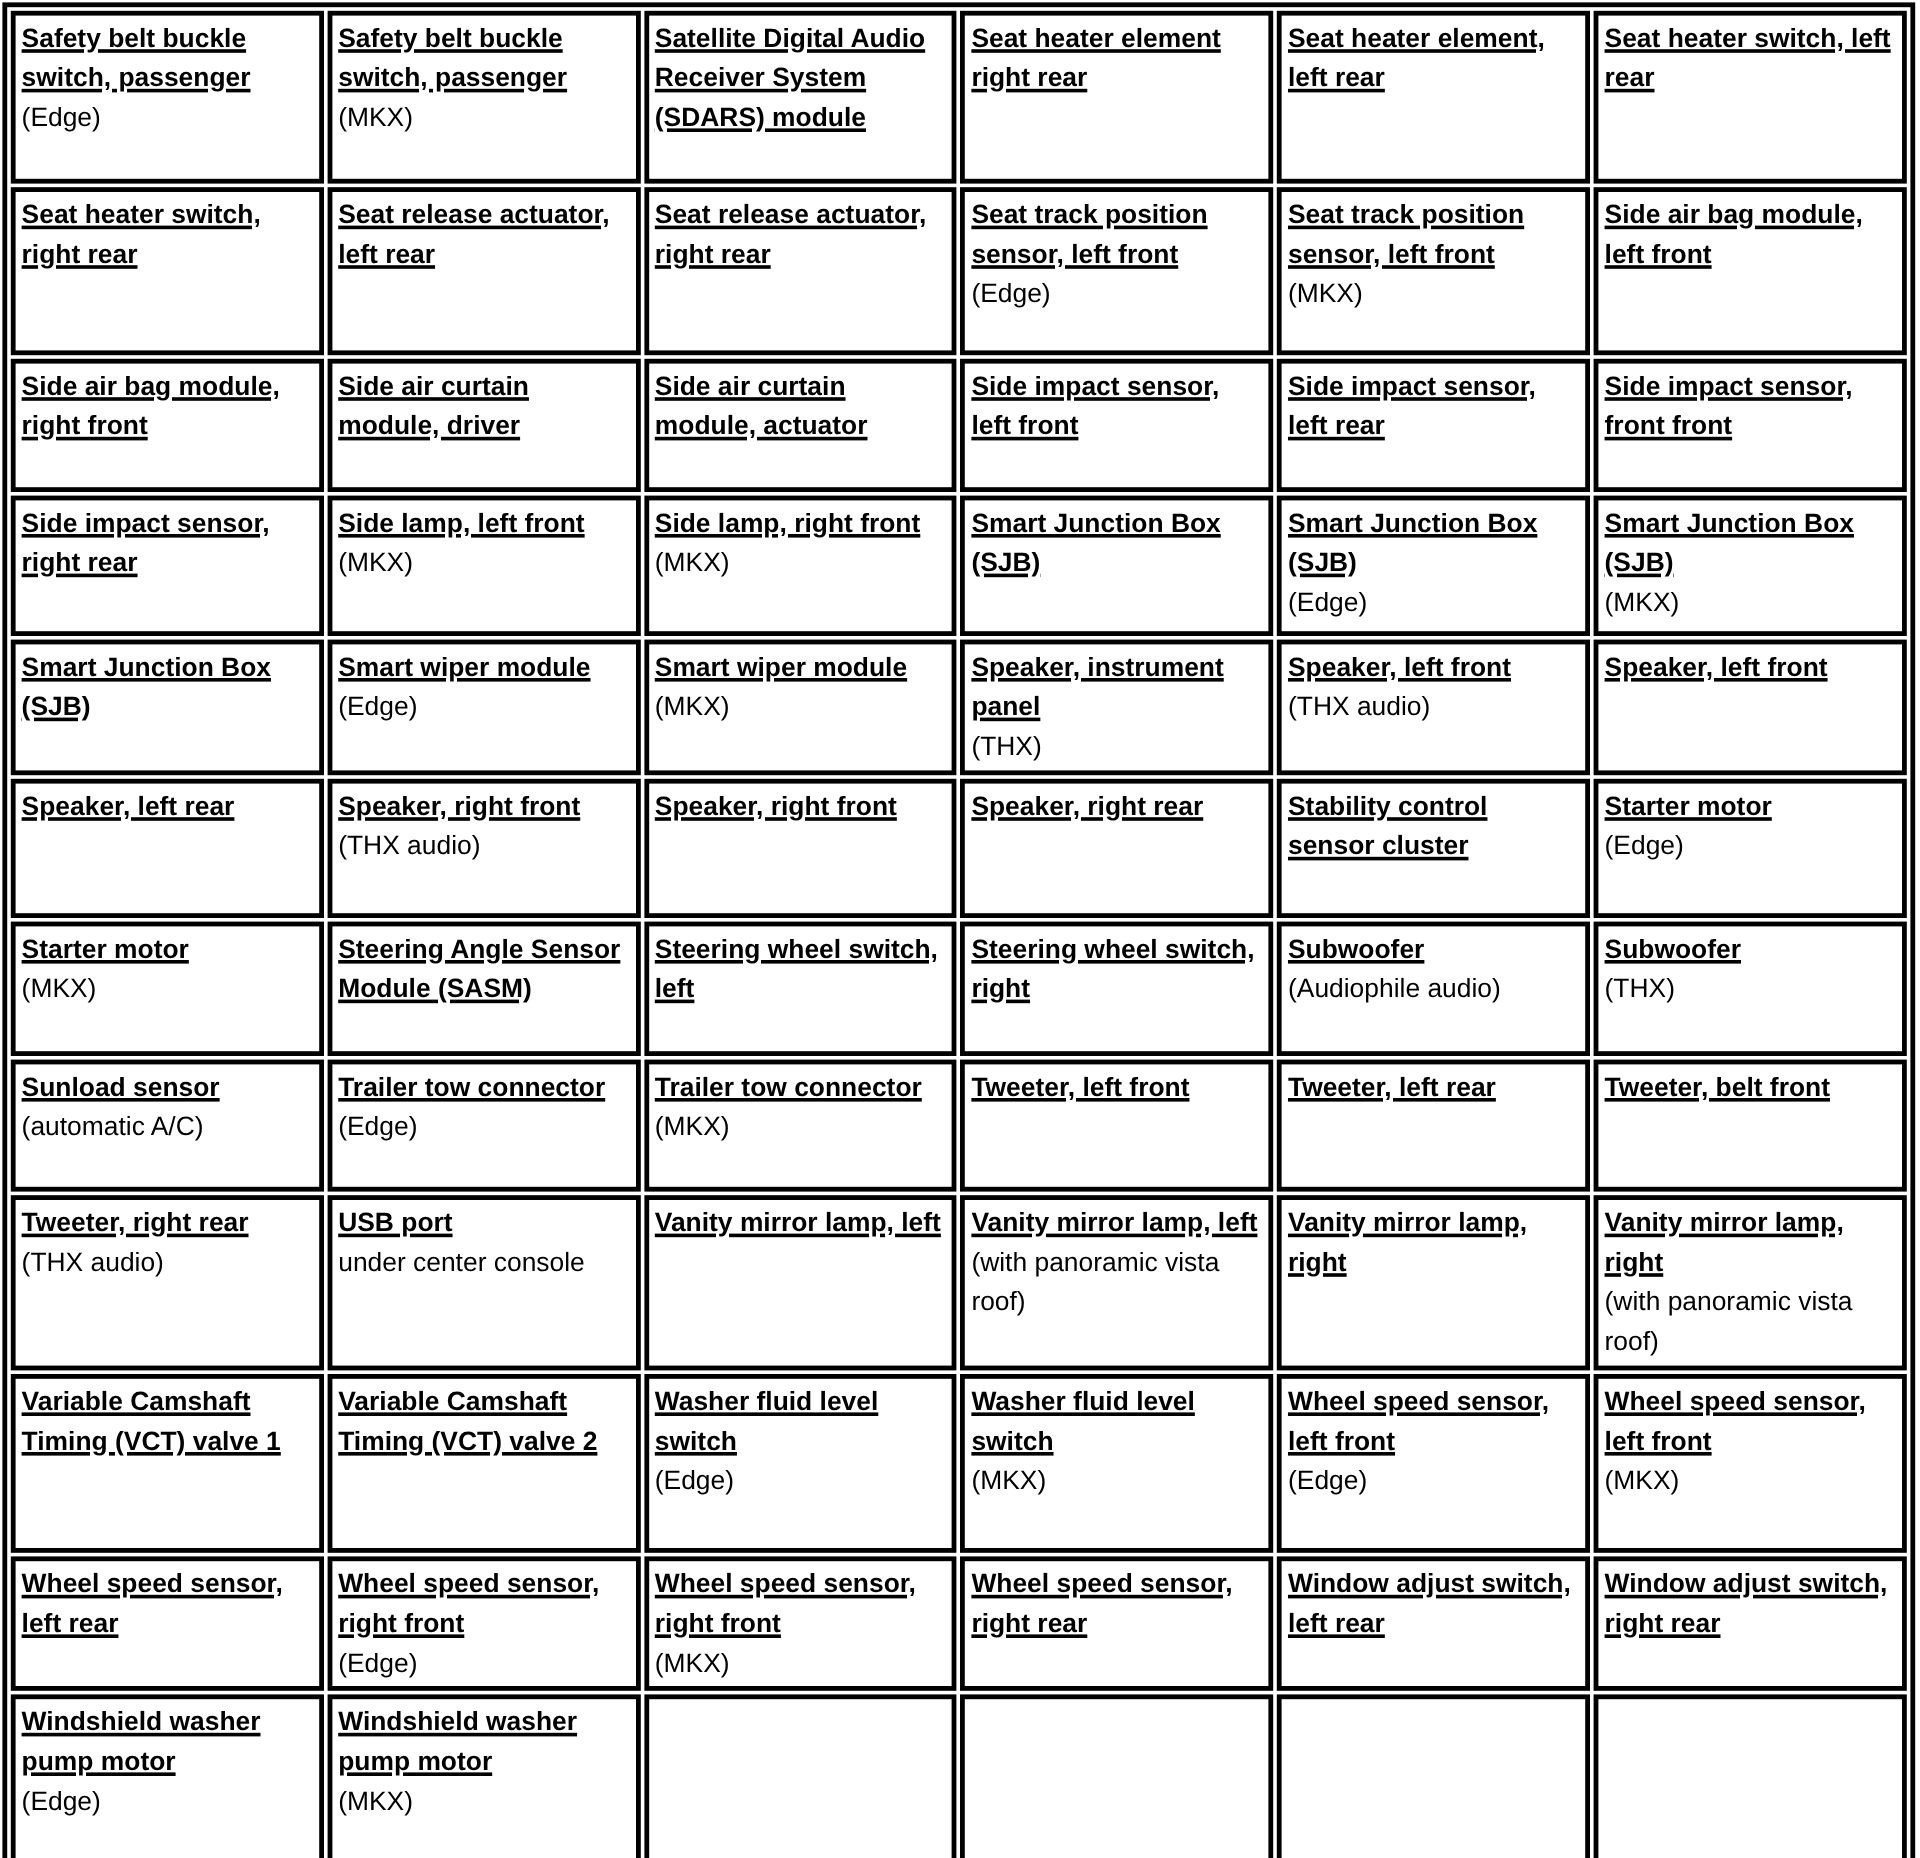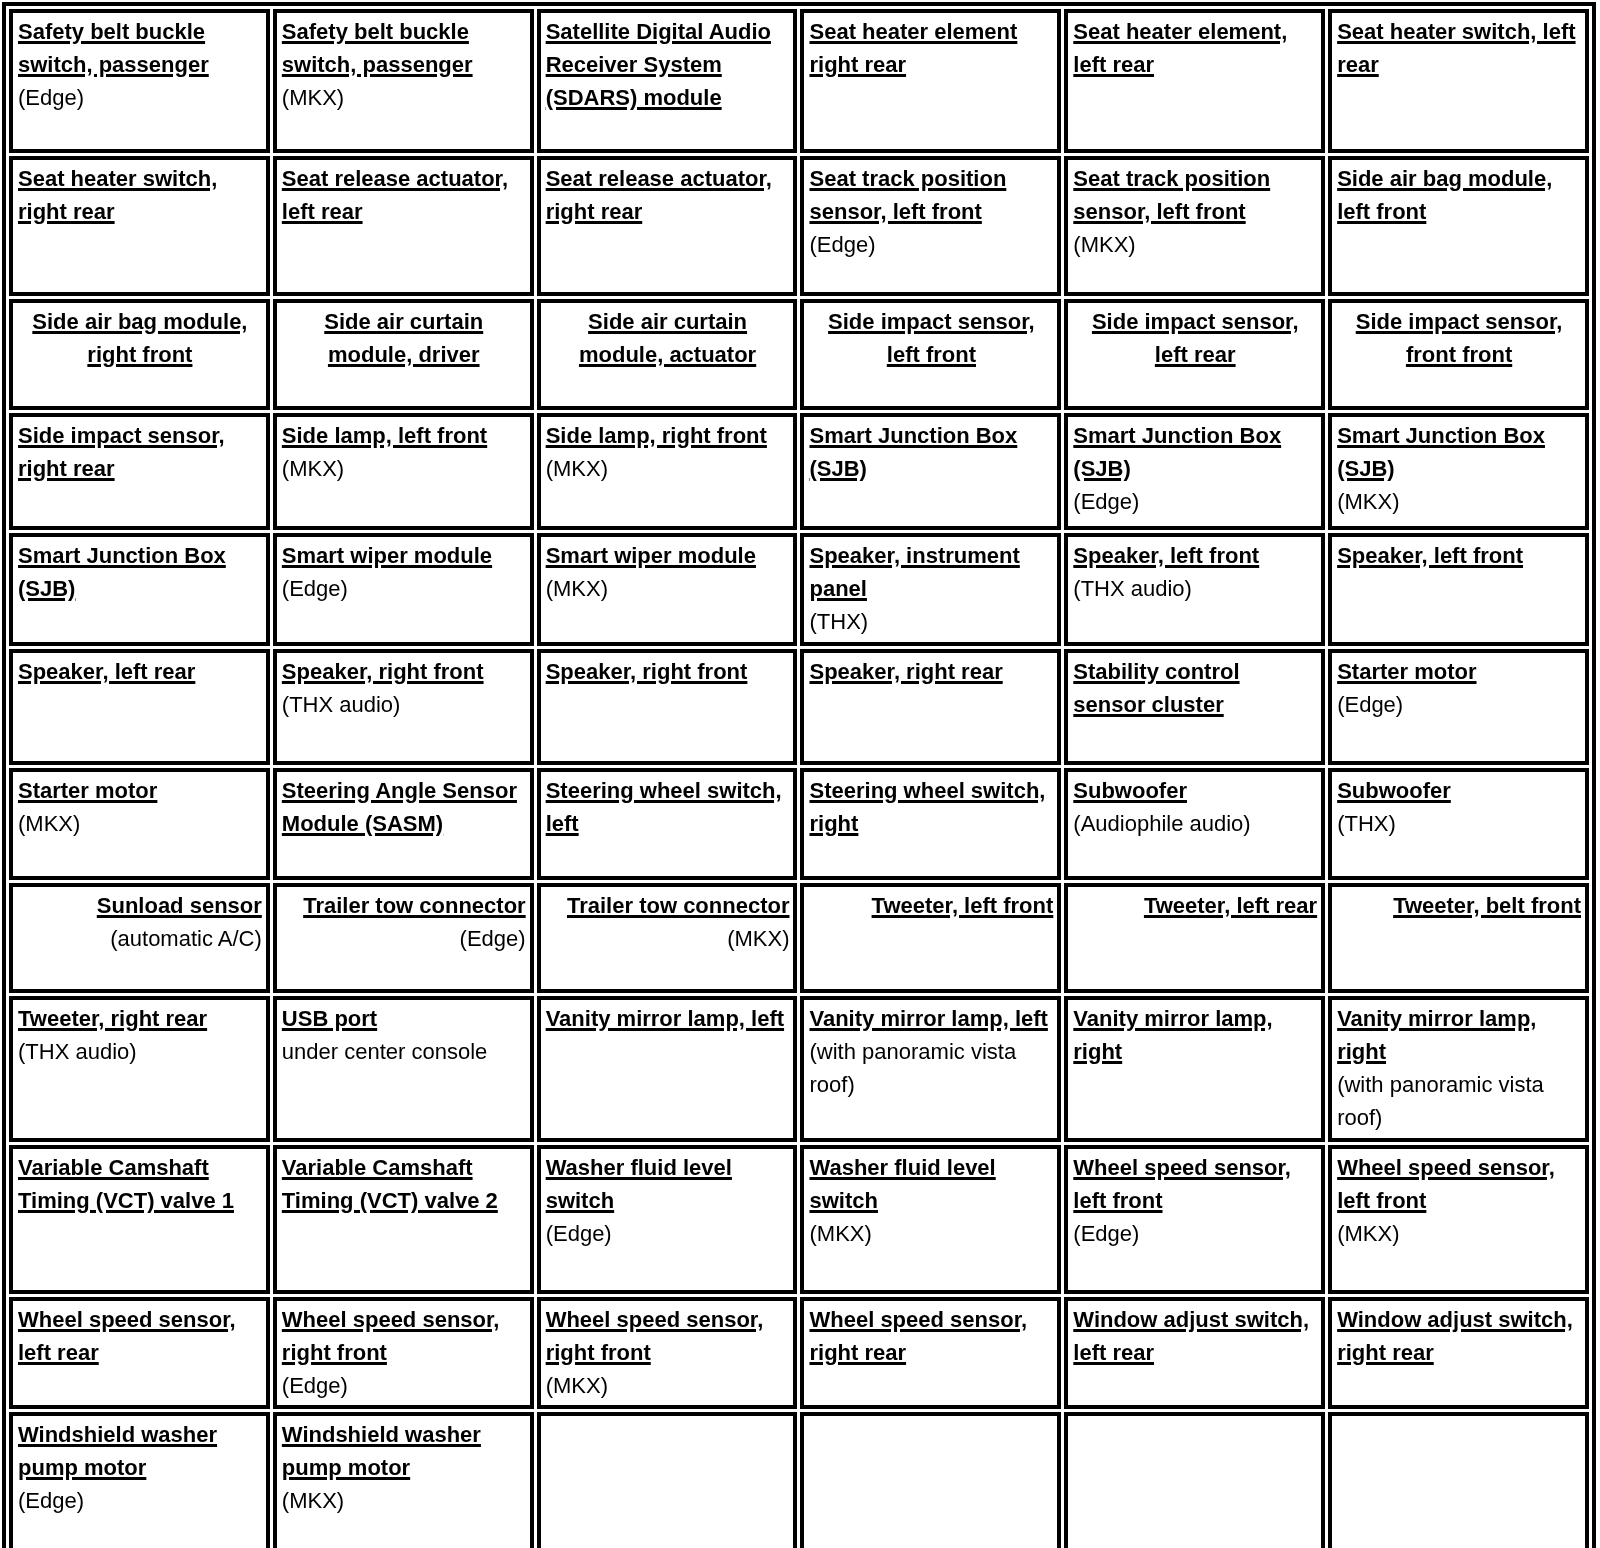--- a/index.html
+++ b/index.html
@@ -27,26 +27,26 @@
     font-weight: bold;
     color: #000;
     text-decoration: underline;
     text-decoration-thickness: 3px;
     text-underline-offset: 2px;
     cursor: pointer;
   }
   div.note { font-weight: normal; }
   tr.r1  td { height: 132px; margin-left: 38px; }
   tr.r2  td { height: 128px; }
-  tr.r3  td { height: 99px; text-align: center; }
+  tr.r3  td { height: 99px; }
   tr.r4  td { height: 105px; margin-top: 12px; }
   tr.r5  td { height: 101px; }
   tr.r6  td { height: 104px; margin-left: 12px; }
   tr.r7  td { height: 100px; }
-  tr.r8  td { height: 98px; text-align: right; }
+  tr.r8  td { height: 98px; }
   tr.r9  td { height: 134px; }
   tr.r10 td { height: 137px; }
   tr.r11 td { height: 100px; }
   tr.r12 td { height: 136px; }
 </style>
 </head>
 <body>
 
 <div class="wrap">
 <table class="grid">

